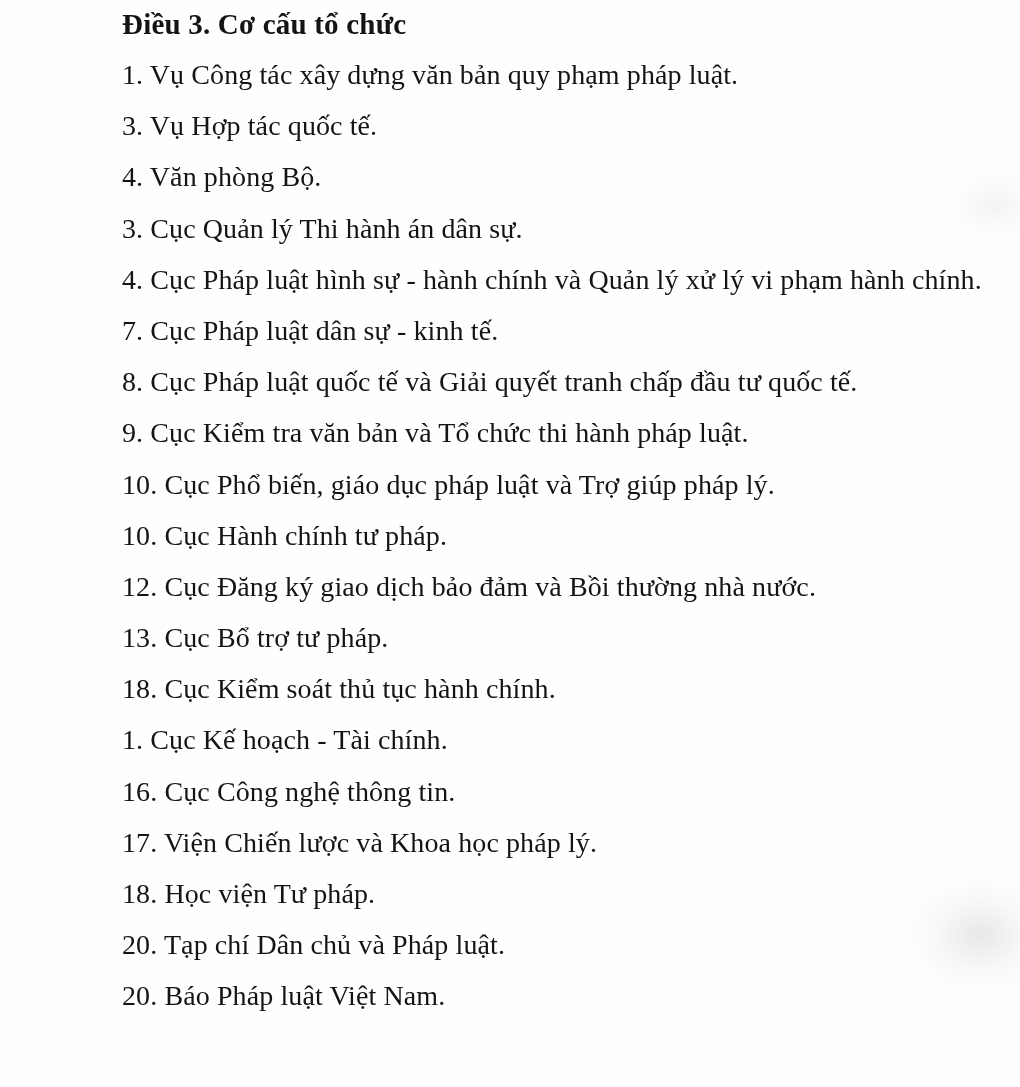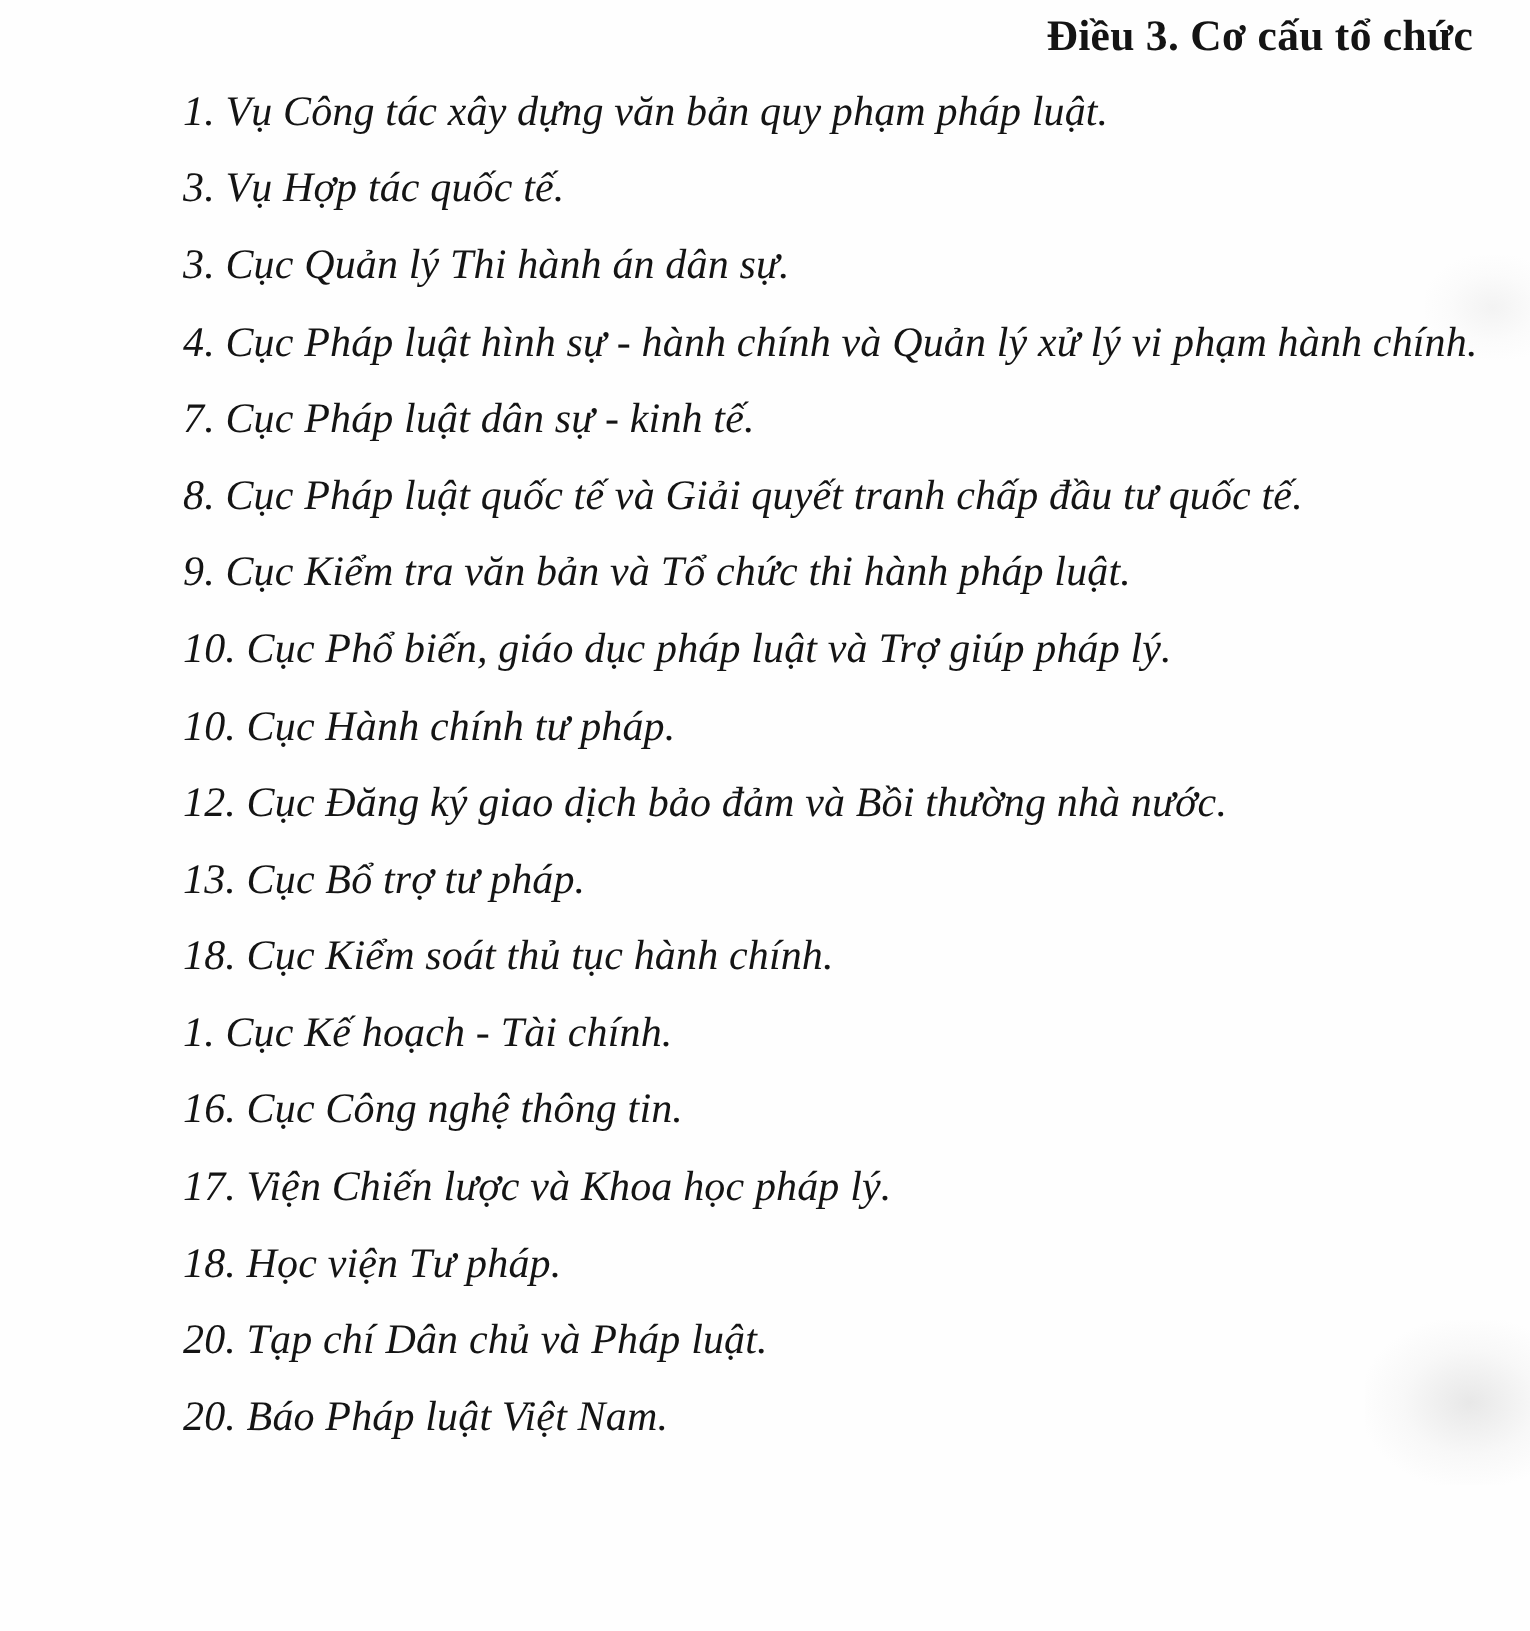--- a/index.html
+++ b/index.html
@@ -36,27 +36,25 @@
     top: 6px;
     left: 122px;
     width: 860px;
   }
   .doc-heading {
     font-weight: bold;
     font-size: 29px;
     line-height: 36px;
     margin: 0 0 17px 0;
     letter-spacing: 0.2px;
-    text-align: right;
   }
   ol.org-list {
     list-style: none;
     margin: 0;
     padding: 0;
-    font-style: italic;
   }
   ol.org-list li {
     font-size: 28px;
     line-height: 32px;
     margin: 0 0 19.2px 0;
     white-space: nowrap;
     letter-spacing: 0.1px;
   }
 </style>
 </head>
@@ -65,20 +63,21 @@
 <div class="page">
   <div class="scan-artifact a1"></div>
   <div class="scan-artifact a2"></div>
 
   <div class="content">
     <h1 class="doc-heading">Điều 3. Cơ cấu tổ chức</h1>
 
     <ol class="org-list">
       <li>1. Vụ Công tác xây dựng văn bản quy phạm pháp luật.</li>
       <li>3. Vụ Hợp tác quốc tế.</li>
+      <li>4. Văn phòng Bộ.</li>
       <li>3. Cục Quản lý Thi hành án dân sự.</li>
       <li>4. Cục Pháp luật hình sự - hành chính và Quản lý xử lý vi phạm hành chính.</li>
       <li>7. Cục Pháp luật dân sự - kinh tế.</li>
       <li>8. Cục Pháp luật quốc tế và Giải quyết tranh chấp đầu tư quốc tế.</li>
       <li>9. Cục Kiểm tra văn bản và Tổ chức thi hành pháp luật.</li>
       <li>10. Cục Phổ biến, giáo dục pháp luật và Trợ giúp pháp lý.</li>
       <li>10. Cục Hành chính tư pháp.</li>
       <li>12. Cục Đăng ký giao dịch bảo đảm và Bồi thường nhà nước.</li>
       <li>13. Cục Bổ trợ tư pháp.</li>
       <li>18. Cục Kiểm soát thủ tục hành chính.</li>

